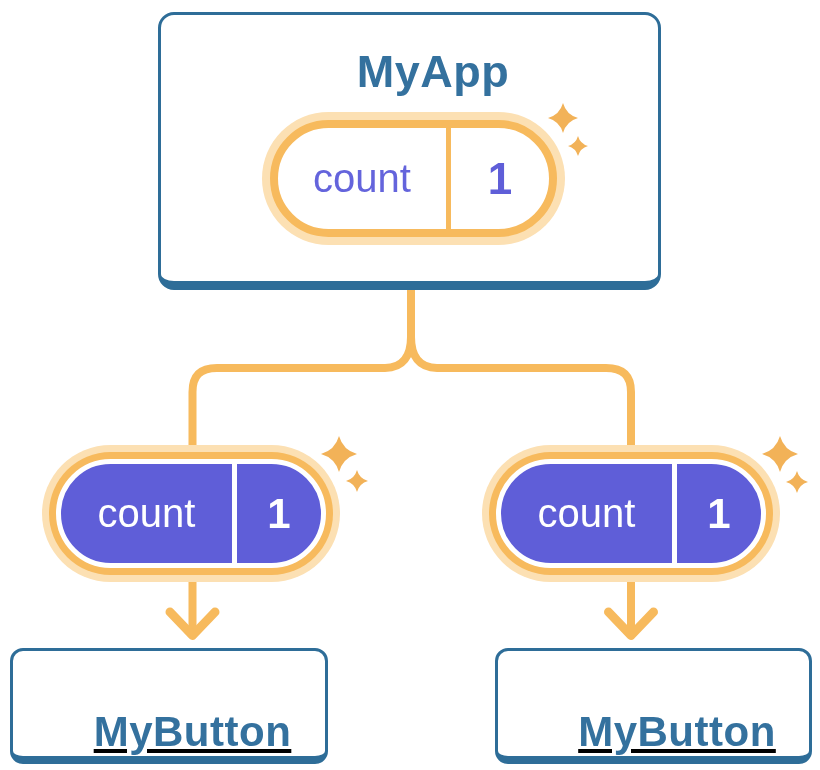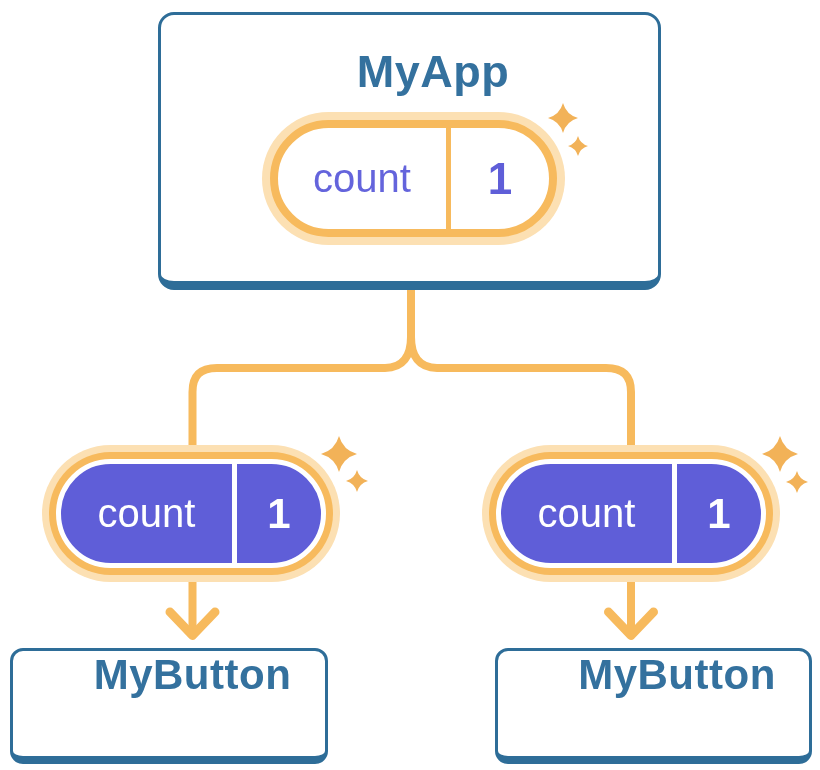--- a/index.html
+++ b/index.html
@@ -19,21 +19,21 @@
     position:absolute;
     box-sizing:border-box;
     background:#ffffff;
     border:3px solid #2E6D98;
     border-bottom-width:9px;
     border-radius:16px;
     z-index:2;
     padding-left:47px;
   }
   .card-myapp{left:158px;top:12px;width:503px;height:278px;}
-  .card-mybutton{border-bottom-width:8px;border-radius:13px;display:flex;align-items:flex-start;justify-content:center;}
+  .card-mybutton{border-bottom-width:8px;border-radius:13px;display:flex;align-items:flex-end;justify-content:center;text-decoration:underline;}
   .card-mybutton-left{left:10px;top:648px;width:318px;height:116px;}
   .card-mybutton-right{left:495px;top:648px;width:317px;height:116px;}
   .comp-title{
     color:#34719E;
     font-weight:700;
     font-size:45px;
     letter-spacing:0.5px;
     text-align:center;
   }
   .card-myapp .comp-title{margin-top:31px;}

